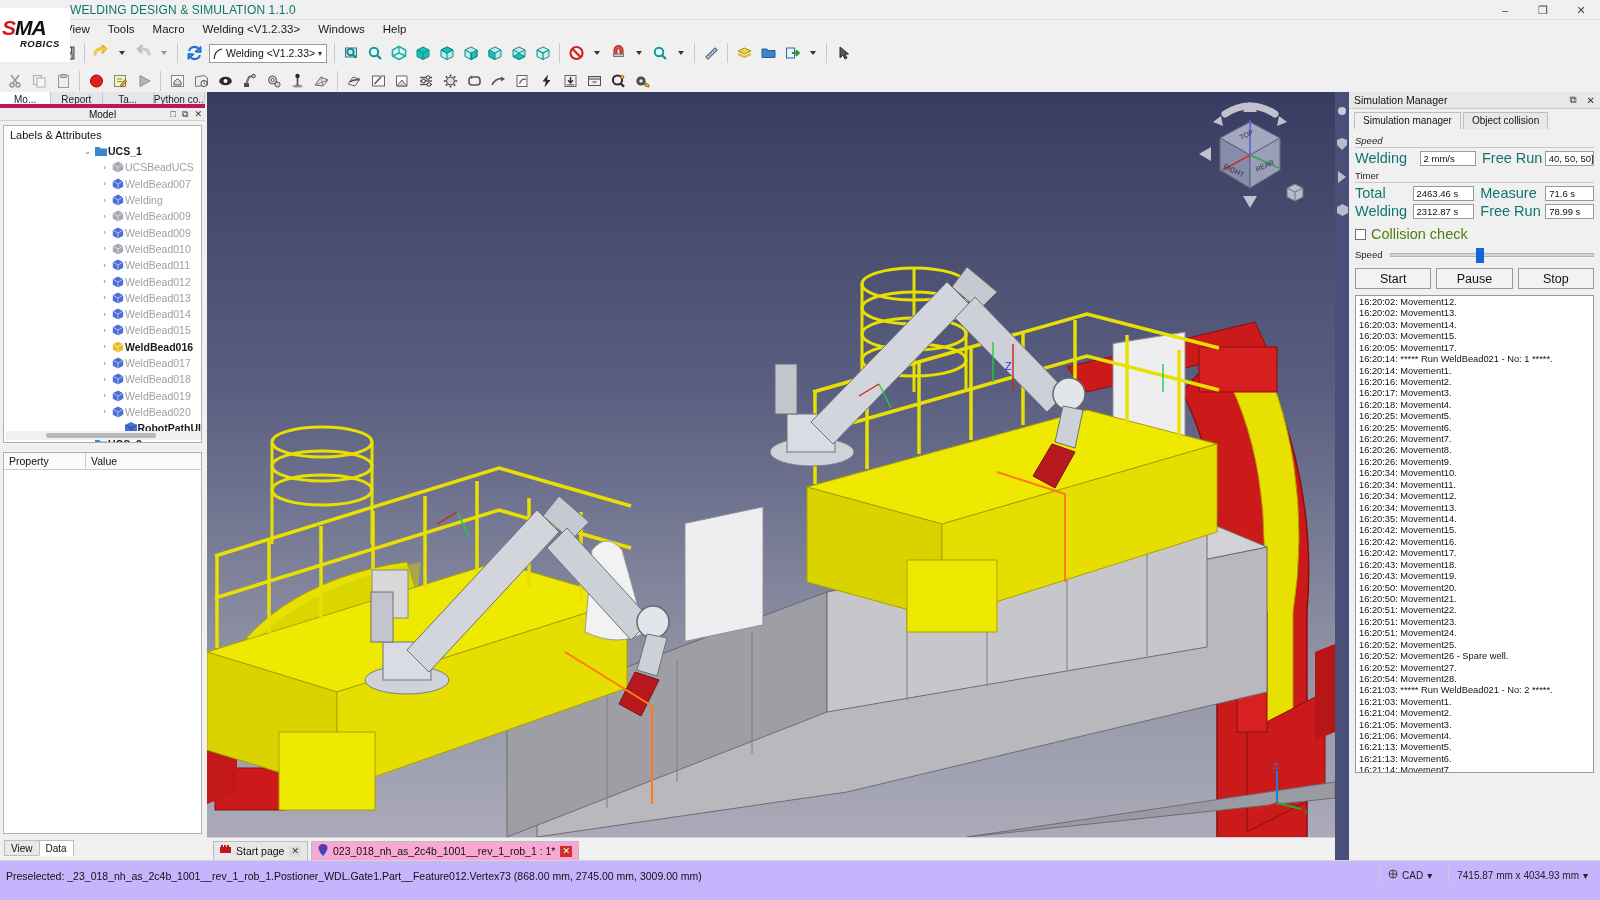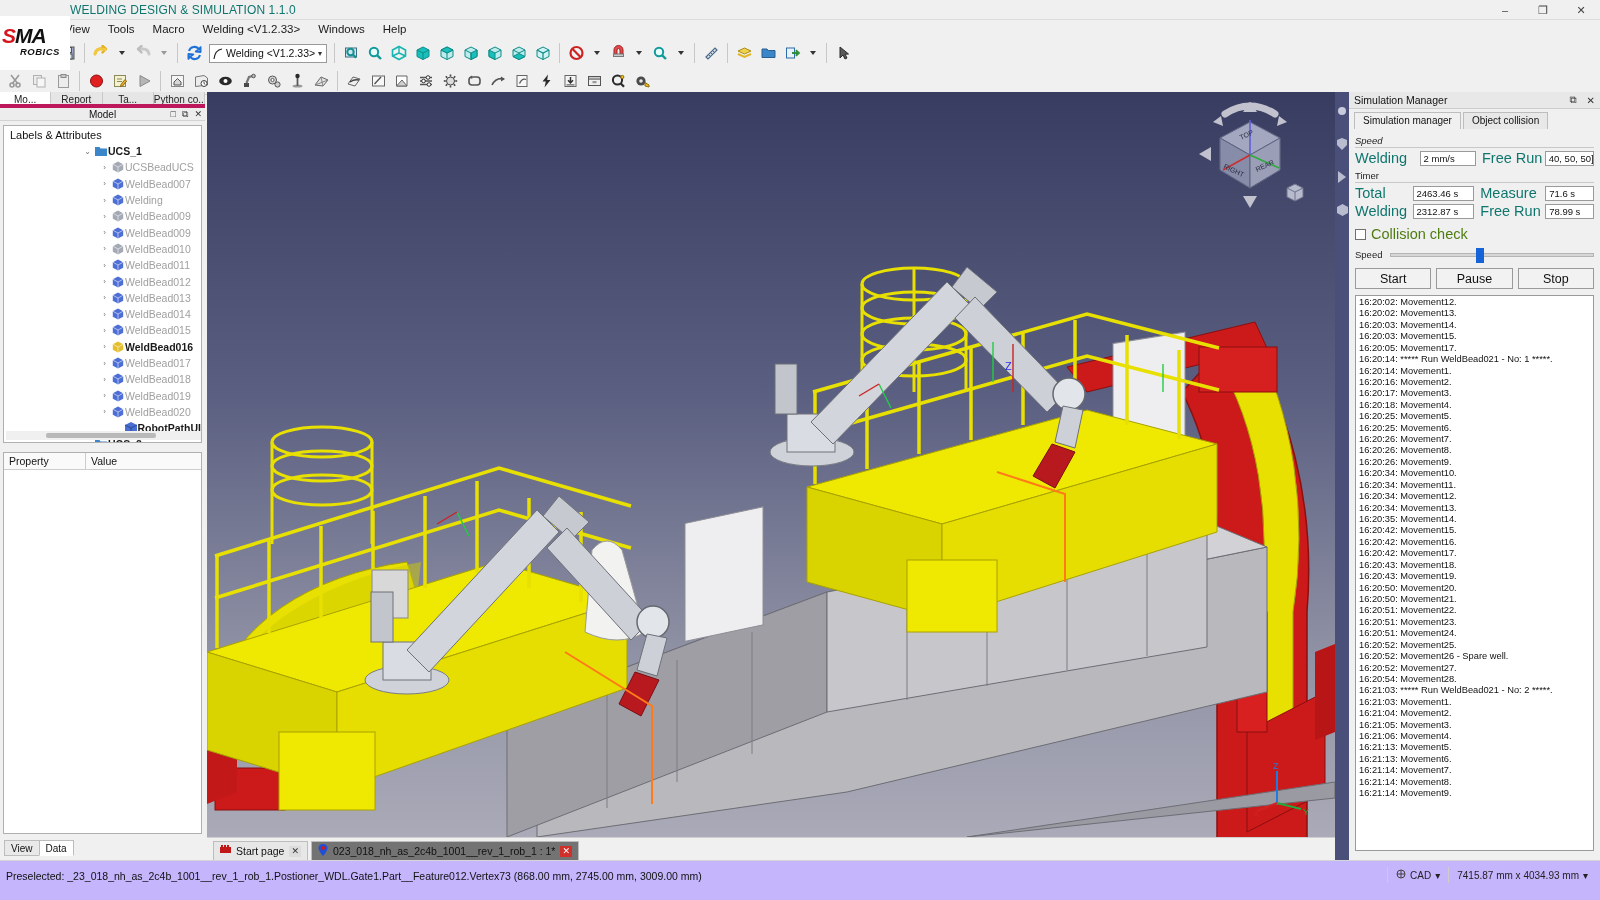--- a/index.html
+++ b/index.html
@@ -56,21 +56,21 @@
     height: 19px; width: 118px; background: #fff; border: 1px solid #9a9a9a;
     display: flex; align-items: center; padding: 0 2px; margin: 0 3px;
     font-size: 10.5px; position: relative;
   }
   .combo .ctext { flex: 1; padding-left: 14px; color: #111; white-space: nowrap; overflow: hidden; }
   .combo .cv { font-size: 8px; color: #333; padding-right: 2px; }
   .combo .curveicon { position: absolute; left: 3px; top: 3px; }
 
   
   .logo {
-    position: absolute; left: 0; top: 16px; width: 70px; height: 54px;
+    position: absolute; left: 0; top: 8px; width: 70px; height: 54px;
     background: #fff; z-index: 40; overflow: hidden;
   }
   .logo .slant { position: absolute; left: 44px; top: -6px; width: 46px; height: 70px; background: #fff; transform: rotate(20deg); }
   .logo .ltxt { position: absolute; left: 2px; top: 8px; font-weight: bold; font-style: italic; }
   .logo .sma { font-size: 21px; color: #111; letter-spacing: -1px; }
   .logo .rob { position: absolute; left: 20px; top: 30px; font-size: 9.5px; font-weight: bold; font-style: italic; color: #111; letter-spacing: .5px; }
 
   
   .leftpanel { position: absolute; left: 0; top: 92px; width: 205px; height: 768px; background: #f0f0f0; }
   .ltabs { display: flex; height: 16px; border-bottom: 4px solid #be185d; }
@@ -128,21 +128,21 @@
   .doctabs {
     position: absolute; left: 207px; top: 837px; width: 1128px; height: 23px;
     background: #f0f0f0; display: flex; align-items: flex-end; padding-left: 6px;
     border-top: 1px solid #cfcfcf;
   }
   .dtab {
     height: 19px; display: flex; align-items: center; gap: 5px; padding: 0 6px;
     background: #e7e7e7; border: 1px solid #bdbdbd; border-bottom: none;
     font-size: 10.5px; color: #111; margin-right: 3px; white-space: nowrap;
   }
-  .dtab.active { background: #737373; }
+  .dtab.active { background: #f9a8d4; }
   .dtab .x { font-size: 9px; color: #333; background: #dcdcdc; padding: 0 2px; line-height: 11px; }
   .dtab .x.red { background: #d0302a; color: #fff; }
 
   
   .rdock-strip {
     position: absolute; left: 1335px; top: 92px; width: 14px; height: 768px;
     background: #4a4f7a;
   }
   .rdock-strip .si { position: absolute; left: 2px; width: 10px; height: 10px; }
   .rightpanel {
@@ -179,32 +179,32 @@
   .sliderrow { display: flex; align-items: center; gap: 8px; margin-top: 7px; }
   .sliderrow .slbl { font-size: 9.5px; color: #222; }
   .slidetrack { position: relative; flex: 1; height: 4px; background: #d6d6d6; border: 1px solid #b5b5b5; }
   .slidethumb { position: absolute; left: 42%; top: -6px; width: 8px; height: 15px; background: #1565d8; }
   .btnrow { display: flex; gap: 5px; margin-top: 8px; }
   .rbtn {
     flex: 1; height: 21px; background: #f2f2f2; border: 1px solid #9a9a9a;
     font-size: 12.5px; color: #111; display: flex; align-items: center; justify-content: center;
   }
   .logbox {
-    margin: 6px 6px 0 6px; height: 556px; background: #fff; border: 1px solid #9a9a9a;
+    margin: 6px 6px 0 6px; height: 478px; background: #fff; border: 1px solid #9a9a9a;
     overflow: hidden; padding: 1px 0 0 3px;
   }
   .logline { font-size: 9.3px; line-height: 11.42px; color: #111; white-space: nowrap; }
 
   
   .statusbar {
     position: absolute; left: 0; top: 860px; width: 1600px; height: 40px;
     background: #c4b5fd; border-top: 1px solid #d5d5d5;
   }
   .sb-text { position: absolute; left: 6px; top: 9px; font-size: 10.5px; color: #111; white-space: nowrap; }
-  .sb-right { position: absolute; right: 4px; top: 6px; display: flex; align-items: center; gap: 0; }
+  .sb-right { position: absolute; right: 4px; top: 6px; display: flex; align-items: center; gap: 8px; }
   .sb-cell { display: flex; align-items: center; gap: 4px; padding: 0 8px; font-size: 10px; color: #222; border-left: 1px solid #cdcdcd; height: 16px; }
 </style>
 </head>
 <body>
 
 <div id="app">
 
   <div class="titlebar">
     <div class="title">WELDING DESIGN &amp; SIMULATION 1.1.0</div>
     <div class="winbtns">

